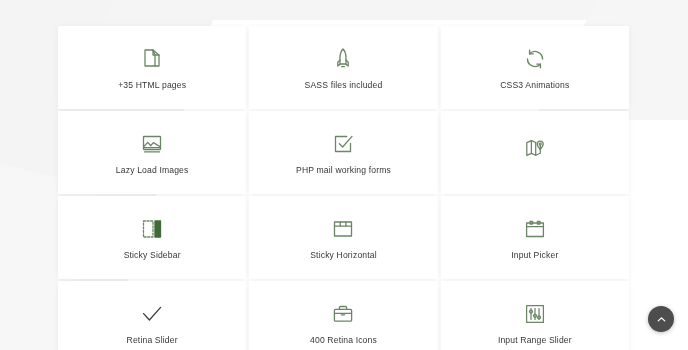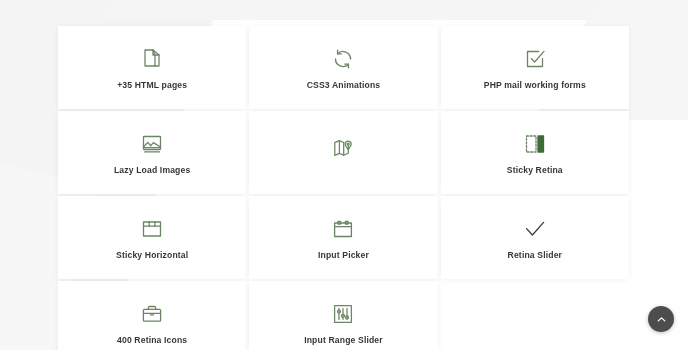--- a/index.html
+++ b/index.html
@@ -57,21 +57,21 @@
   }
   .feature-icon{
     width:26px;height:26px;
     display:flex;align-items:center;justify-content:center;
     color:#6b8565;
     margin-bottom:9px;
   }
   .feature-icon svg{display:block;}
   .feature-label{
     font-size:8.6px;
-    font-weight:700;
+    font-weight:400;
     letter-spacing:.15px;
     color:#34373a;
     text-align:center;
     line-height:1;
     white-space:nowrap;
   }
 
   
   #scroll-top-button{
     position:absolute;z-index:5;
@@ -100,53 +100,64 @@
     <span class="feature-icon">
       <svg width="24" height="24" viewBox="0 0 24 24" fill="none" stroke="currentColor" stroke-width="1.3" stroke-linecap="round" stroke-linejoin="round">
         <path d="M13 3H5v16h10V8z"></path>
           <path d="M13 3l6 5v11h-4"></path>
           <path d="M13 3v5h6"></path>
       </svg>
     </span>
     <span class="feature-label">+35 HTML pages</span>
   </div>
 
+  <div class="feature-card">
+    <span class="feature-icon">
+      <svg width="24" height="24" viewBox="0 0 24 24" fill="none" stroke="currentColor" stroke-width="1.3" stroke-linecap="round" stroke-linejoin="round">
+        <path d="M12 2c2 2.2 3 5.2 3 8.5V17H9v-6.5C9 7.2 10 4.2 12 2z"></path>
+        <path d="M9 13l-2.2 2.2V19L9 17.4"></path>
+        <path d="M15 13l2.2 2.2V19L15 17.4"></path>
+        <path d="M10.6 19.6h2.8"></path>
+      </svg>
+    </span>
+    <span class="feature-label">SASS files included</span>
+  </div>
 
   <div class="feature-card">
     <span class="feature-icon">
       <svg width="24" height="24" viewBox="0 0 24 24" fill="none" stroke="currentColor" stroke-width="1.4" stroke-linecap="round" stroke-linejoin="round">
         <path d="M19.5 12a7.5 7.5 0 0 0-12.9-5.2"></path>
         <path d="M4.5 12a7.5 7.5 0 0 0 12.9 5.2"></path>
         <path d="M6.6 3.3v3.6h3.6"></path>
         <path d="M17.4 20.7v-3.6h-3.6"></path>
       </svg>
     </span>
     <span class="feature-label">CSS3 Animations</span>
   </div>
 
   <div class="feature-card">
     <span class="feature-icon">
       <svg width="24" height="24" viewBox="0 0 24 24" fill="none" stroke="currentColor" stroke-width="1.3" stroke-linecap="round" stroke-linejoin="round">
-        <path d="M19.5 11.4V19.5H4.5V4.5h11.2"></path>
-        <path d="M8.4 11.7l3.2 3.3L21 4.4"></path>
-      </svg>
-    </span>
-    <span class="feature-label">PHP mail working forms</span>
-  </div>
-
-  <div class="feature-card">
-    <span class="feature-icon">
-      <svg width="24" height="24" viewBox="0 0 24 24" fill="none" stroke="currentColor" stroke-width="1.3" stroke-linecap="round" stroke-linejoin="round">
         <rect x="3.5" y="4.5" width="17" height="13" rx="0.5"></rect>
         <path d="M3.5 15l4.2-4.6 3.1 3.3 2.6-3.1L20.5 15"></path>
         <path d="M3.5 15.6h17"></path>
         <path d="M4.5 19.8h15"></path>
       </svg>
     </span>
     <span class="feature-label">Lazy Load Images</span>
+  </div>
+
+  <div class="feature-card">
+    <span class="feature-icon">
+      <svg width="24" height="24" viewBox="0 0 24 24" fill="none" stroke="currentColor" stroke-width="1.3" stroke-linecap="round" stroke-linejoin="round">
+        <path d="M19.5 11.4V19.5H4.5V4.5h11.2"></path>
+        <path d="M8.4 11.7l3.2 3.3L21 4.4"></path>
+      </svg>
+    </span>
+    <span class="feature-label">PHP mail working forms</span>
   </div>
 
   <div class="feature-card">
     <span class="feature-icon">
       <svg width="24" height="24" viewBox="0 0 24 24" fill="none" stroke="currentColor" stroke-width="1.25" stroke-linecap="round" stroke-linejoin="round">
         <path d="M3.8 6.6l4.6-2v12.8l-4.6 2z"></path>
         <path d="M8.4 4.6l4.3 1.9"></path>
         <path d="M8.4 17.4l4.3 1.9"></path>
         <path d="M12.7 6.5v12.8l4.6-2V9"></path>
         <path d="M20.2 8.1a3 3 0 1 0-6 0c0 2 3 5.4 3 5.4s3-3.4 3-5.4z"></path>
@@ -155,21 +166,21 @@
     </span>
   </div>
 
   <div class="feature-card">
     <span class="feature-icon">
       <svg width="24" height="24" viewBox="0 0 24 24" fill="none" stroke="currentColor" stroke-width="1.3" stroke-linecap="round" stroke-linejoin="round">
         <rect x="3.5" y="4" width="9.5" height="16" stroke-dasharray="2 1.6"></rect>
         <rect x="15" y="4" width="5.5" height="16" fill="#3f6b36" stroke="#3f6b36"></rect>
       </svg>
     </span>
-    <span class="feature-label">Sticky Retina</span>
+    <span class="feature-label">Sticky Sidebar</span>
   </div>
 
   <div class="feature-card">
     <span class="feature-icon">
       <svg width="24" height="24" viewBox="0 0 24 24" fill="none" stroke="currentColor" stroke-width="1.3" stroke-linecap="round" stroke-linejoin="round">
         <rect x="3.5" y="5" width="17" height="14"></rect>
         <path d="M3.5 9.2h17"></path>
         <path d="M9.2 5v4.2"></path>
         <path d="M14.9 5v4.2"></path>
       </svg>

